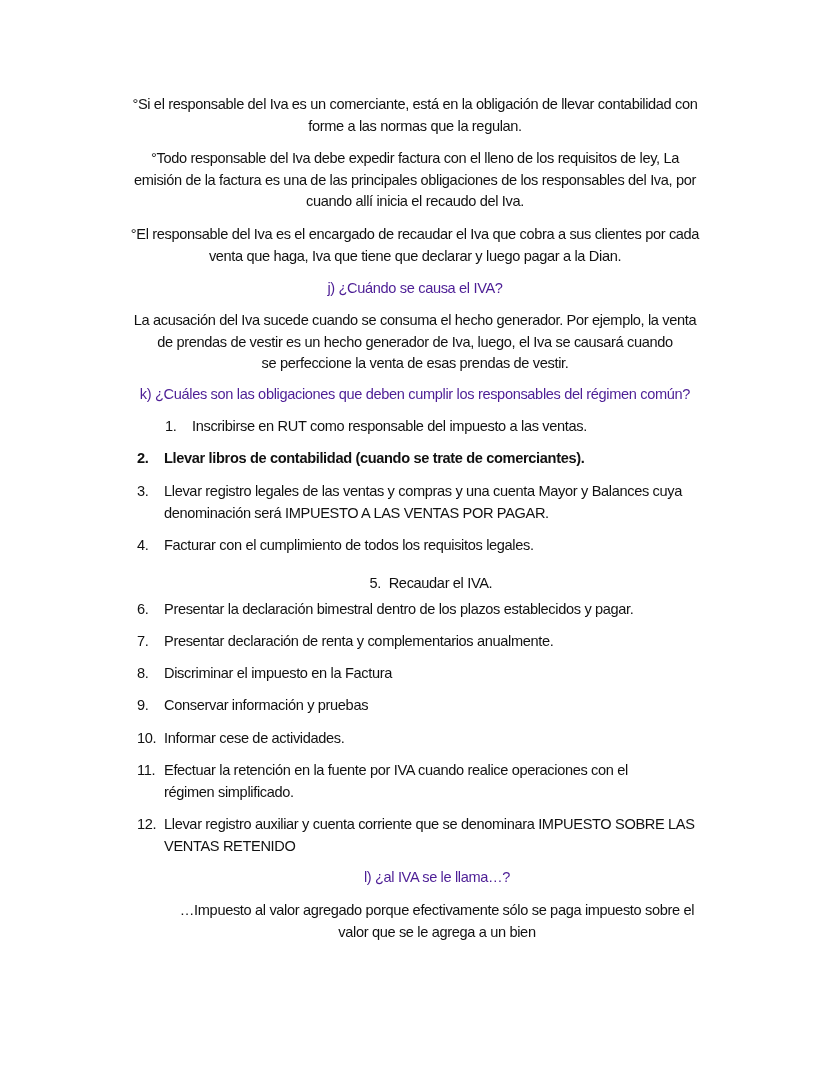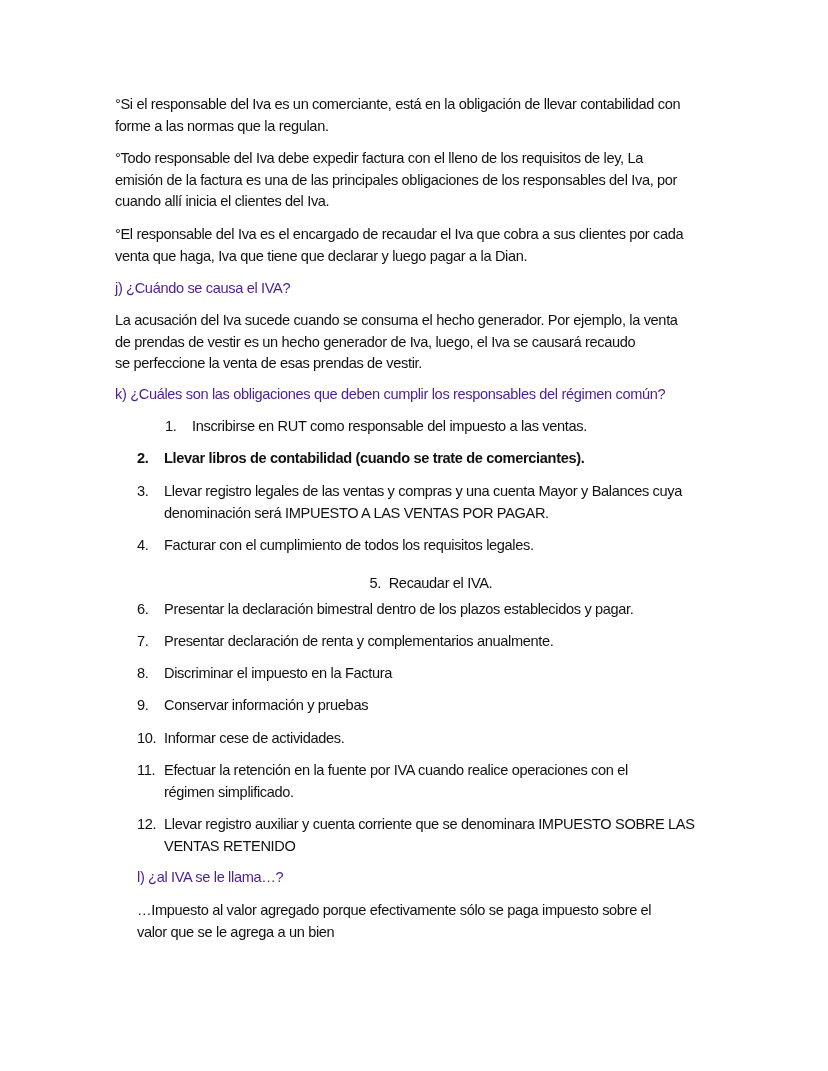--- a/index.html
+++ b/index.html
@@ -25,20 +25,21 @@
     }
     .para {
       position: absolute;
       left: 115px;
       width: 600px;
       font-size: 14.6px;
       line-height: 21.5px;
       letter-spacing: -0.35px;
       margin: 0;
       white-space: nowrap;
+      text-align: center;
     }
     .heading {
       color: #4c1d95;
     }
     .list-item {
       position: absolute;
       left: 137px;
       width: 580px;
       font-size: 14.6px;
       line-height: 21.5px;
@@ -66,33 +67,33 @@
 <div class="page">
 
   <div class="para" style="top:94px;">
     <div>°Si el responsable del Iva es un comerciante, está en la obligación de llevar contabilidad con</div>
     <div>forme a las normas que la regulan.</div>
   </div>
 
   <div class="para" style="top:148px;">
     <div>°Todo responsable del Iva debe expedir factura con el lleno de los requisitos de ley, La</div>
     <div>emisión de la factura es una de las principales obligaciones de los responsables del Iva, por</div>
-    <div>cuando allí inicia el clientes del Iva.</div>
+    <div>cuando allí inicia el recaudo del Iva.</div>
   </div>
 
   <div class="para" style="top:224px;">
     <div>°El responsable del Iva es el encargado de recaudar el Iva que cobra a sus clientes por cada</div>
     <div>venta que haga, Iva que tiene que declarar y luego pagar a la Dian.</div>
   </div>
 
   <div class="para heading" style="top:278px;">j) ¿Cuándo se causa el IVA?</div>
 
   <div class="para" style="top:310px;">
     <div>La acusación del Iva sucede cuando se consuma el hecho generador. Por ejemplo, la venta</div>
-    <div>de prendas de vestir es un hecho generador de Iva, luego, el Iva se causará recaudo</div>
+    <div>de prendas de vestir es un hecho generador de Iva, luego, el Iva se causará cuando</div>
     <div>se perfeccione la venta de esas prendas de vestir.</div>
   </div>
 
   <div class="para heading" style="top:384px;">k) ¿Cuáles son las obligaciones que deben cumplir los responsables del régimen común?</div>
 
   <div class="list-item" style="top:416px;margin-left:28px;">
     <span class="num">1.</span><span class="txt">Inscribirse en RUT como responsable del impuesto a las ventas.</span>
   </div>
 
   <div class="list-item" style="top:448px;font-weight:bold;">

